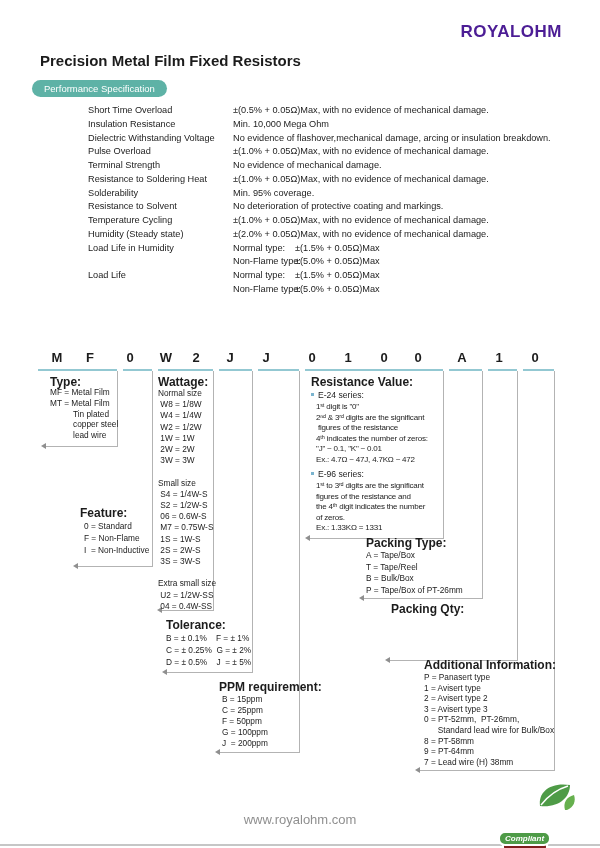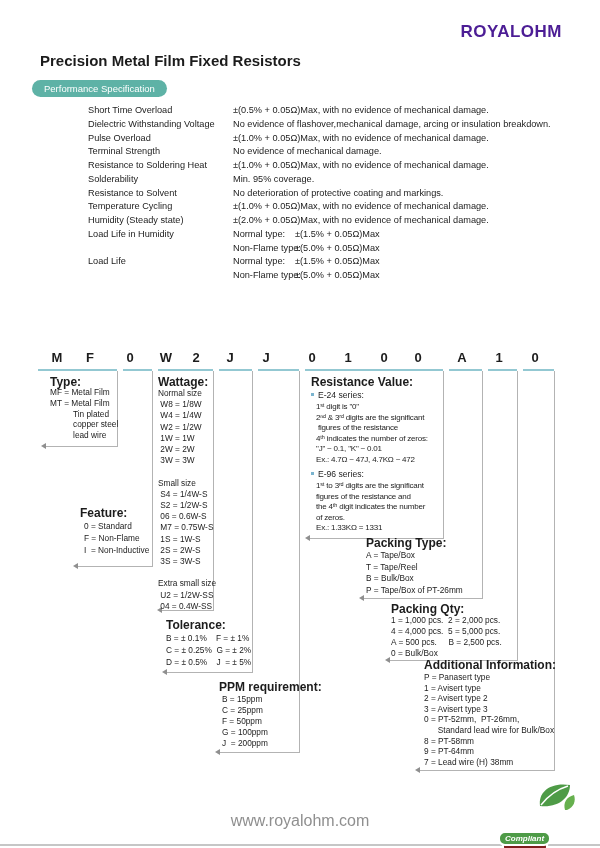--- a/index.html
+++ b/index.html
@@ -25,21 +25,21 @@
           border-bottom:3px solid transparent;border-right:5px solid #8f8f8f;}
   .box-title{position:absolute;font-size:12px;white-space:nowrap;font-weight:bold;}
   .box-body{position:absolute;font-size:8.3px;line-height:10.8px;white-space:pre;}
   .lh112{line-height:11.2px;} .lh12{line-height:12px;} .lh105{line-height:10.5px;}
   .lh11{line-height:11px;} .lh115{line-height:11.5px;} .lh106{line-height:10.6px;}
   .tight{letter-spacing:-0.2px;font-size:8px;}
   .sub-title{position:absolute;font-size:8.6px;white-space:nowrap;}
   .dot{display:inline-block;width:3px;height:3px;background:#7ab4cf;
        vertical-align:2px;margin-right:4px;}
   .website{position:absolute;left:0;right:0;top:812px;text-align:center;
-           color:#8f8f8f;font-size:16px;}
+           color:#8f8f8f;font-size:13px;}
   .bottom-line{position:absolute;left:0;right:0;top:844px;height:2px;background:#c6c6c6;}
   .rohs{position:absolute;left:498px;top:788px;width:72px;height:50px;}
   .rohs-leaf{position:absolute;right:-6px;top:-8px;z-index:1;}
   .rohs-badge1{position:absolute;left:4px;top:9px;z-index:2;background:#7f1d1d;
       color:#fff;font-weight:bold;font-size:11px;padding:1px 6px;border-radius:4px;
       border:2px solid #fff;margin-top:36px;}
   .rohs-badge2{position:absolute;left:0;top:28px;z-index:2;background:#4e9b47;
       color:#fff;font-weight:bold;font-size:8px;padding:1px 5px;border-radius:7px;
       border:2px solid #fff;font-style:italic;margin-top:15px;}
 </style>
@@ -50,20 +50,24 @@
 
   <div class="brand">ROYALOHM</div>
   <h1 class="title">Precision Metal Film Fixed Resistors</h1>
 
   <div class="pill pill1">Performance Specification</div>
 
   <div class="spec-table">
     <div class="spec-row">
         <div class="spec-label">Short Time Overload</div>
         <div class="spec-value">±(0.5% + 0.05Ω)Max, with no evidence of mechanical damage.</div>
+      </div>
+    <div class="spec-row">
+        <div class="spec-label">Insulation Resistance</div>
+        <div class="spec-value">Min. 10,000 Mega Ohm</div>
       </div>
     <div class="spec-row">
         <div class="spec-label">Dielectric Withstanding Voltage</div>
         <div class="spec-value">No evidence of flashover,mechanical damage, arcing or insulation breakdown.</div>
       </div>
     <div class="spec-row">
         <div class="spec-label">Pulse Overload</div>
         <div class="spec-value">±(1.0% + 0.05Ω)Max, with no evidence of mechanical damage.</div>
       </div>
     <div class="spec-row">
@@ -212,24 +216,20 @@
 of zeros.
 Ex.: 1.33KΩ = 1331</div>
 
   <div class="box-title" style="left:366px;top:536px">Packing Type:</div>
   <div class="box-body lh115" style="left:366px;top:550px">A = Tape/Box
 T = Tape/Reel
 B = Bulk/Box
 P = Tape/Box of PT-26mm</div>
 
   <div class="box-title" style="left:391px;top:602px">Packing Qty:</div>
-  <div class="box-body lh11" style="left:391px;top:615px">1 = 1,000 pcs.  2 = 2,000 pcs.
-4 = 4,000 pcs.  5 = 5,000 pcs.
-A = 500 pcs.     B = 2,500 pcs.
-0 = Bulk/Box</div>
 
   <div class="box-title" style="left:424px;top:658px">Additional  Information:</div>
   <div class="box-body lh106" style="left:424px;top:672px">P = Panasert type
 1 = Avisert type
 2 = Avisert type 2
 3 = Avisert type 3
 0 = PT-52mm,  PT-26mm,
       Standard lead wire for Bulk/Box
 8 = PT-58mm
 9 = PT-64mm

